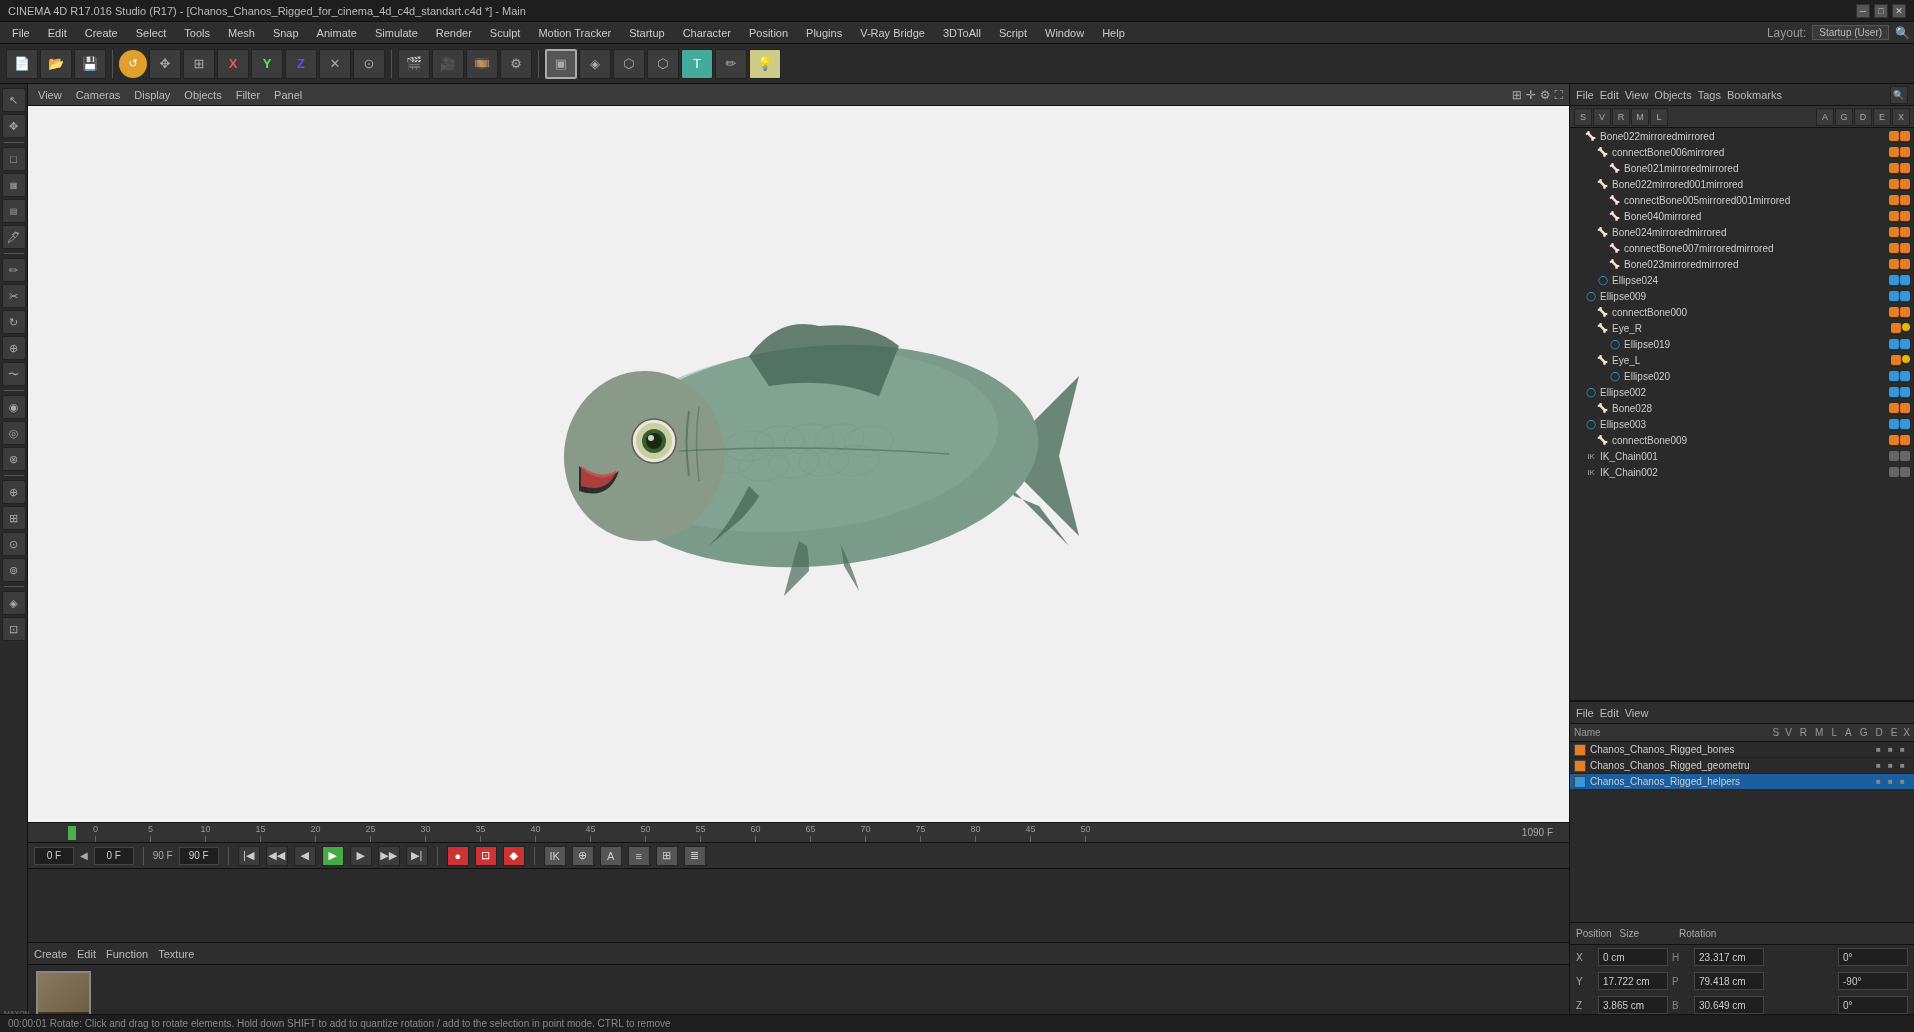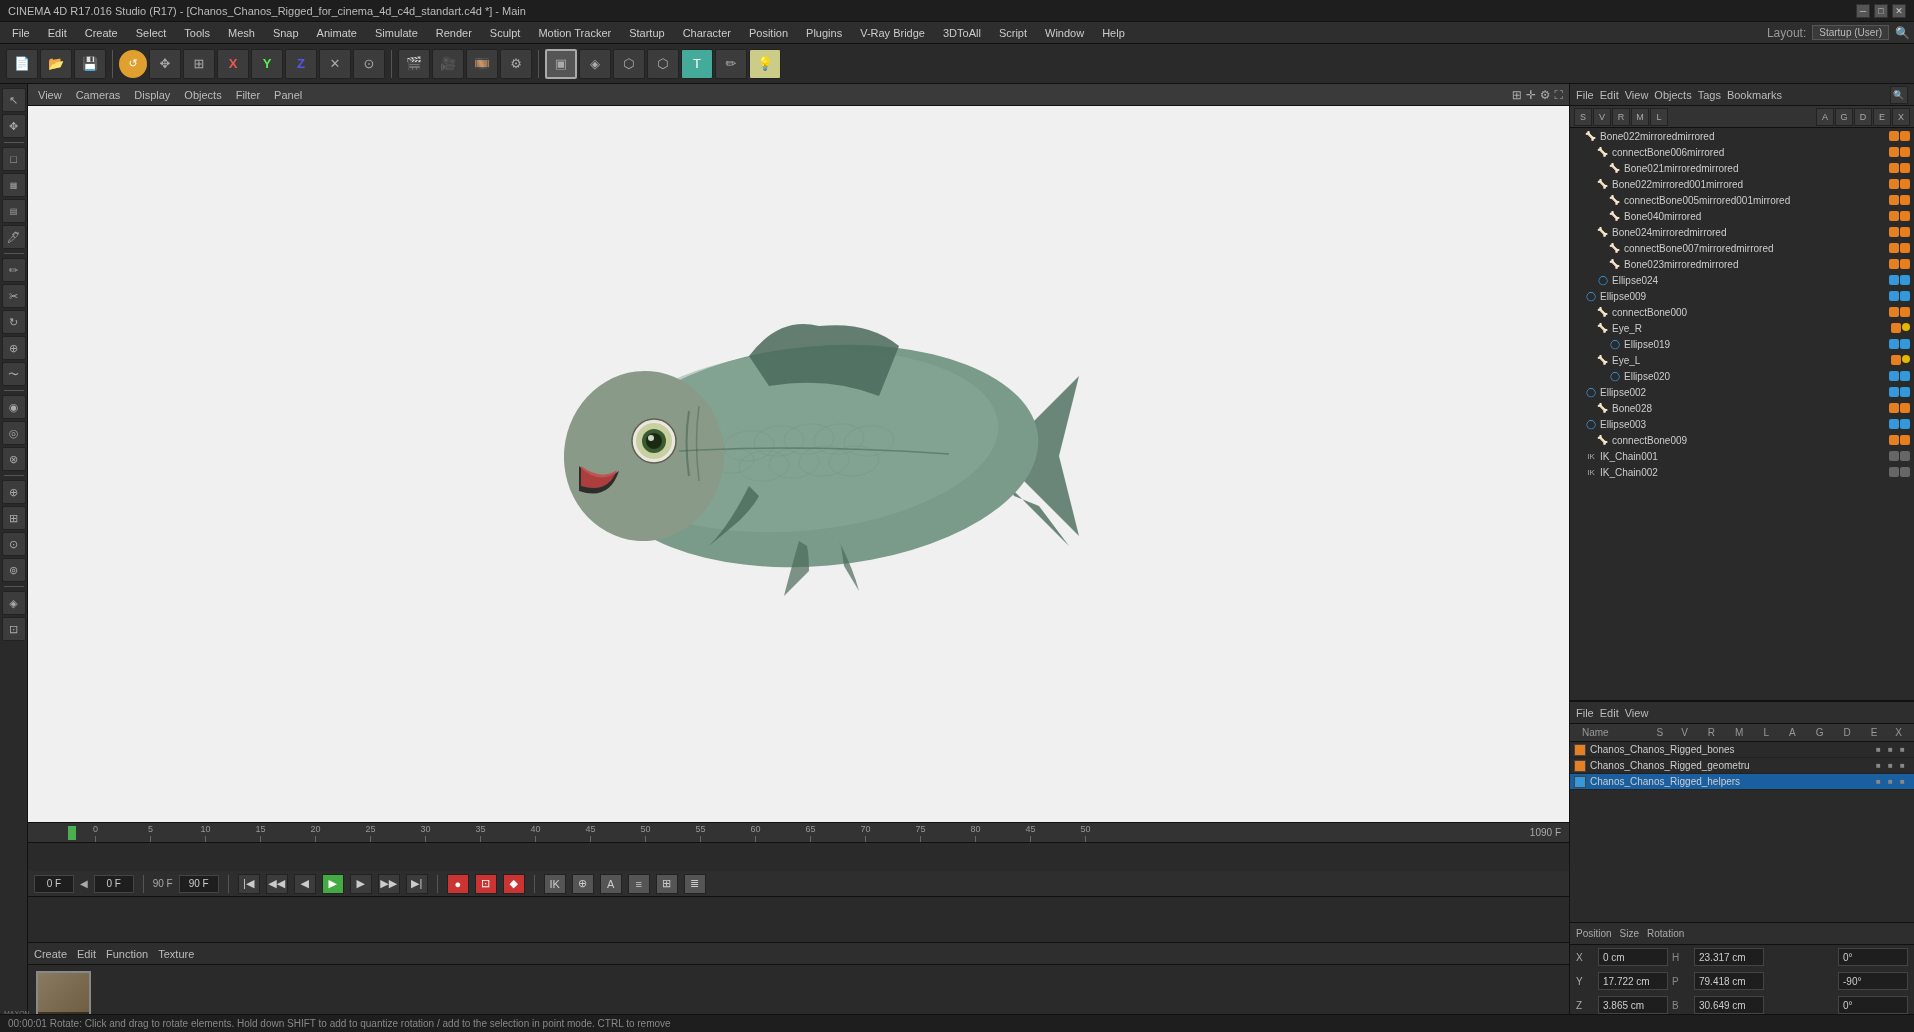--- a/index.html
+++ b/index.html
@@ -201,21 +201,20 @@
     .ruler-line { width: 1px; height: 6px; background: #666; }
 
     #timeline-controls-row {
       height: 26px;
       background: #2e2e2e;
       display: flex;
       align-items: center;
       padding: 0 6px;
       gap: 6px;
       border-bottom: 1px solid #111;
-      margin-top: 28px;
     }
     .tc-btn {
       width: 22px; height: 20px;
       background: #3c3c3c;
       border: 1px solid #222;
       display: flex; align-items: center; justify-content: center;
       cursor: pointer; font-size: 11px; color: #ccc;
     }
     .tc-field {
       background: #1e1e1e;
@@ -360,23 +359,23 @@
     #attr-content {
       flex: 1;
       background: #2a2a2a;
       overflow-y: auto;
     }
     .attr-list-header {
       height: 18px;
       background: #333;
       display: flex;
       align-items: center;
-      padding: 0 12px;
+      padding: 0 4px;
       border-bottom: 1px solid #111;
-      gap: 16px;
+      gap: 4px;
     }
     .attr-list-col { font-size: 10px; color: #999; }
     .attr-row {
       height: 16px;
       display: flex;
       align-items: center;
       padding: 0 4px;
       border-bottom: 1px solid #222;
       cursor: pointer;
     }
@@ -718,21 +717,21 @@
             </div>
           <div class="ruler-tick">
               <span class="ruler-label">45</span>
               <div class="ruler-line"></div>
             </div>
           <div class="ruler-tick">
               <span class="ruler-label">50</span>
               <div class="ruler-line"></div>
             </div>
         </div>
-        <span style="position:absolute;right:8px;font-size:10px;color:#aaa;">1090 F</span>
+        <span style="position:absolute;right:16px;font-size:10px;color:#aaa;">1090 F</span>
       </div>
 
       <div id="timeline-controls-row">
         <input class="tc-field" value="0 F" style="">
         <span class="tc-label">◀</span>
         <input class="tc-field" value="0 F" style="">
         <div class="tc-separator"></div>
         <span class="tc-label">90 F</span>
         <input class="tc-field" value="90 F" style="">
         <div class="tc-separator"></div>
@@ -1060,21 +1059,21 @@
             <span class="attr-icon">■</span>
           </div>
         </div>
       </div>
     </div>
 
     <div id="props-panel">
       <div style="height:22px;background:#2e2e2e;display:flex;align-items:center;padding:0 6px;border-bottom:1px solid #111;gap:8px;">
         <span style="font-size:10px;color:#aaa;">Position</span>
         <span style="font-size:10px;color:#aaa;">Size</span>
-        <span style="font-size:10px;color:#aaa;">Rotation</span>
+        <span style="font-size:10px;color:#aaa;margin-left:32px;">Rotation</span>
       </div>
       <div id="props-row1">
         <span class="prop-label">X</span>
         <input class="prop-field" value="0 cm" style="">
         <span class="prop-unit">H</span>
         <input class="prop-field" value="23.317 cm" style="">
         <div style="flex:1;"></div>
         <input class="prop-field" value="0°" style="">
       </div>
       <div id="props-row2">

